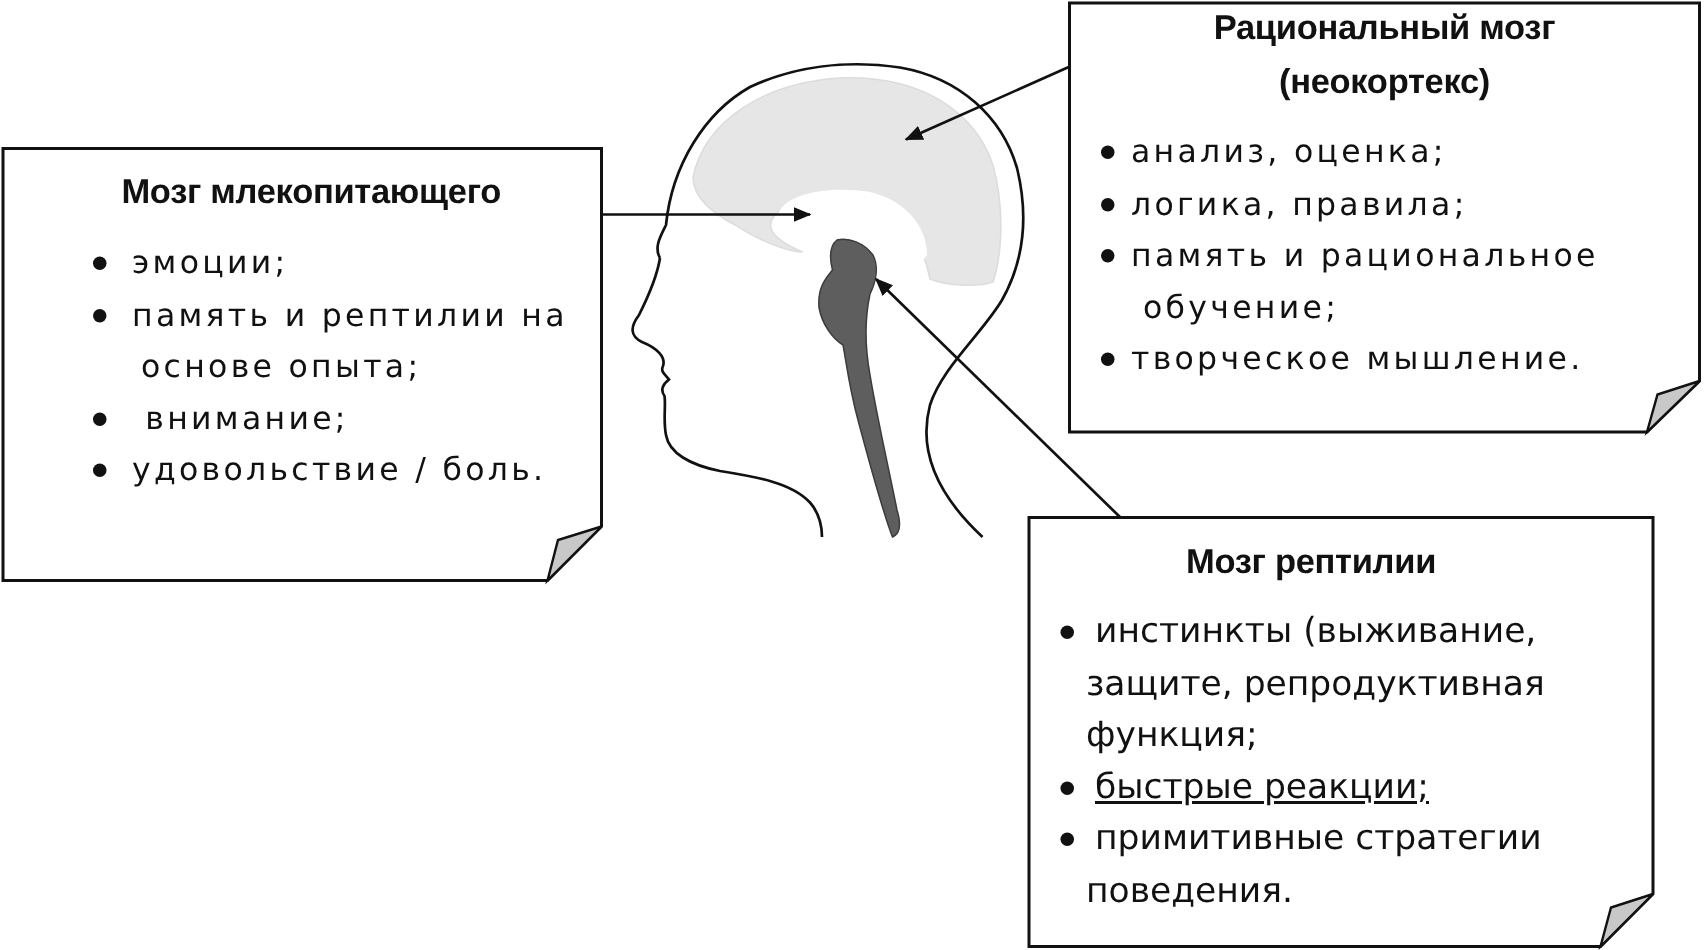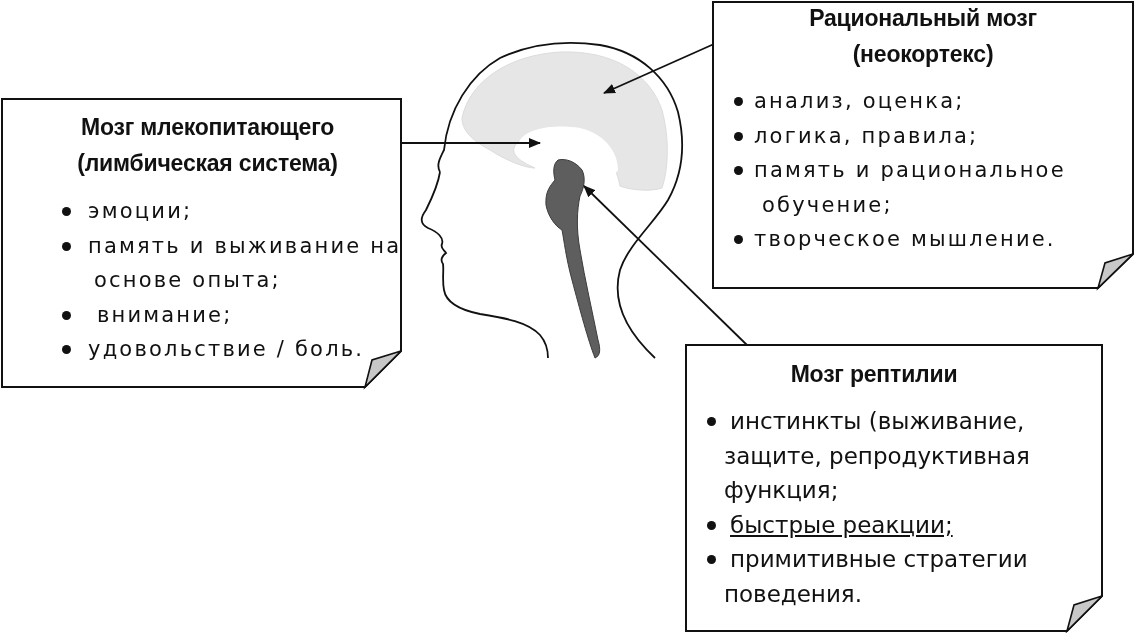--- a/index.html
+++ b/index.html
@@ -46,29 +46,28 @@
 
   <path d="M713,2 L1133,2 L1133,254 L1098,288 L713,288 Z" fill="#fff" stroke="#111" stroke-width="2"></path>
   <path d="M1133,254 L1105,263 L1098,288 Z" fill="#c8c8c8" stroke="#111" stroke-width="1.6"></path>
 
   <path d="M686,345 L1102,345 L1102,596 L1067,631 L686,631 Z" fill="#fff" stroke="#111" stroke-width="2"></path>
   <path d="M1102,596 L1074,605 L1067,631 Z" fill="#c8c8c8" stroke="#111" stroke-width="1.6"></path>
 </svg>
 
 <div class="box wide" style="left:2px; top:109px; width:411px;">
   <div class="title">Мозг млекопитающего</div>
-  <div class="title">(лимбическая система)</div>
   <ul class="list" style="margin-top:13px; padding-left:26px;margin-left:34px;">
     <li class="item" style="padding-left:26px;">
       <span class="bullet" style="top:13px;"></span>
       <span>эмоции;</span>
     </li>
     <li class="item" style="padding-left:26px;">
       <span class="bullet" style="top:13px;"></span>
-      <span>память и выживание на</span><br>
+      <span>память и рептилии на</span><br>
       <span style="padding-left:6px;">основе опыта;</span>
     </li>
     <li class="item" style="padding-left:26px;">
       <span class="bullet" style="top:13px;"></span>
       <span style="white-space:pre;"> внимание;</span>
     </li>
     <li class="item" style="padding-left:26px;">
       <span class="bullet" style="top:13px;"></span>
       <span>удовольствие / боль.</span>
     </li>

